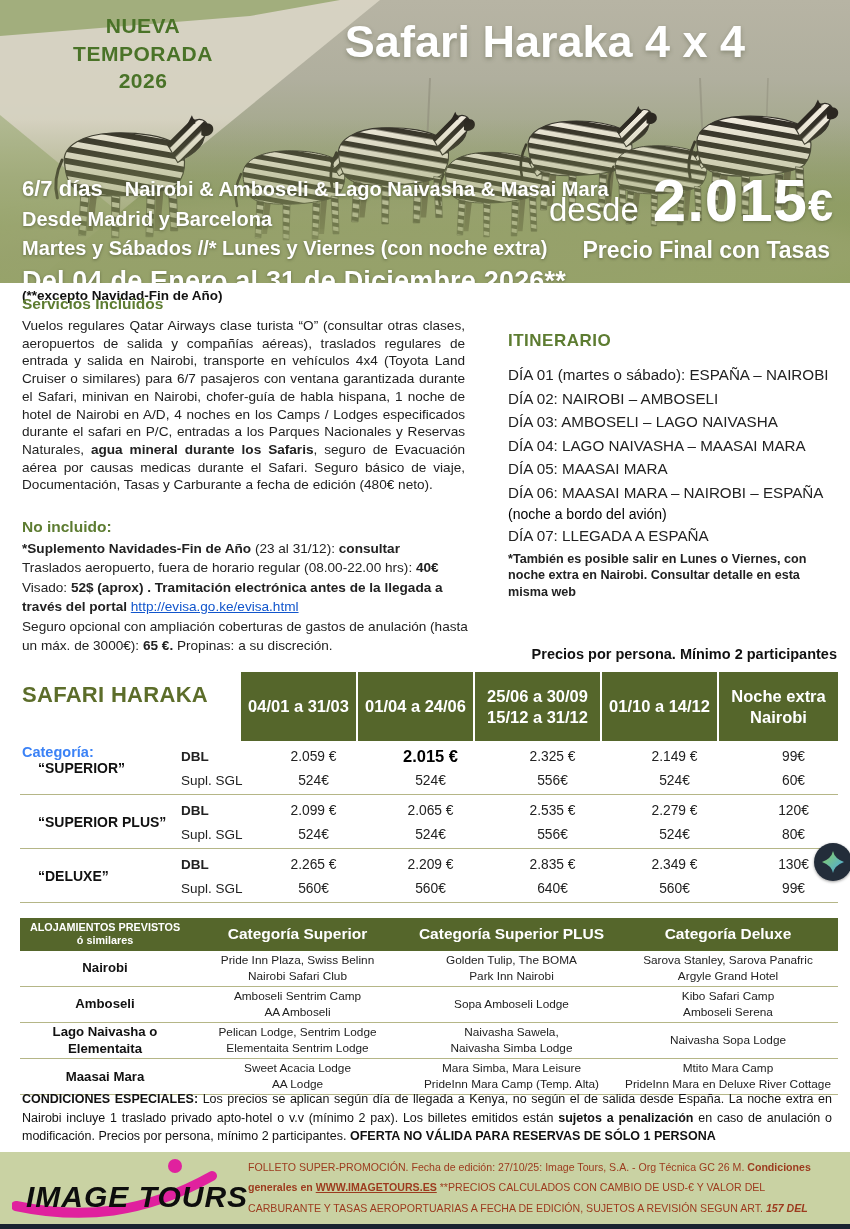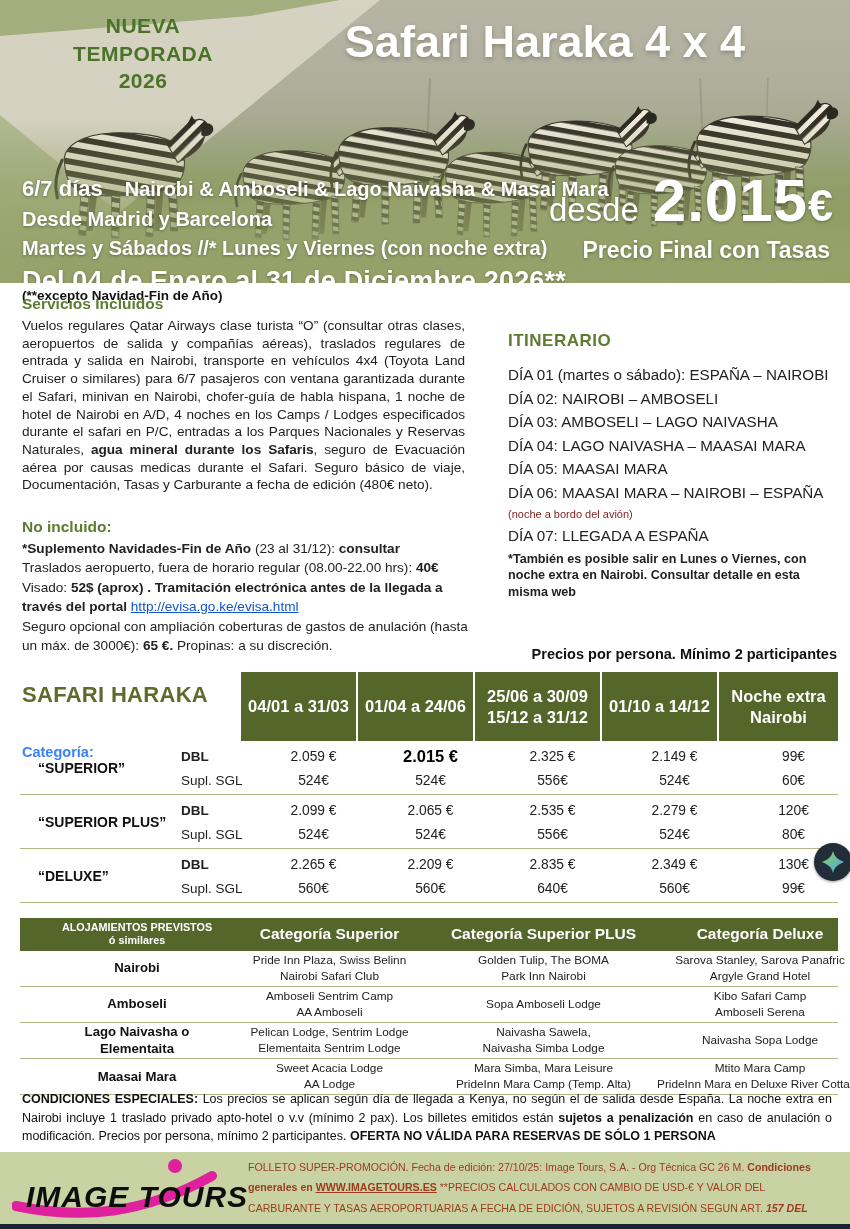--- a/index.html
+++ b/index.html
@@ -39,42 +39,42 @@
   .services{position:absolute;left:22px;top:295px;width:443px;}
   .h-green{font-size:15.5px;font-weight:bold;color:#5d7c31;margin:0 0 4px 0;}
   .services p{margin:0;font-size:13.6px;line-height:17.7px;text-align:justify;color:#222;}
   .notinc{position:absolute;left:22px;top:517px;width:462px;font-size:13.6px;line-height:19.5px;color:#222;}
   .notinc .h-green{margin-bottom:2px;}
   b.inl{font-weight:bold;}
   a.evisa{color:#1155cc;text-decoration:underline;}
   .itin{position:absolute;left:508px;top:331px;width:335px;}
   .itin .h-green{font-size:17px;letter-spacing:.5px;margin-bottom:12px;}
   .itin .day{font-size:15.2px;line-height:23.5px;color:#222;}
-  .itin .flight{font-size:11px;line-height:20px;color:#7f1d1d;}
+  .itin .flight{font-size:14px;line-height:20px;color:#000000;}
   .itin .foot{font-size:12.6px;line-height:16.5px;color:#222;font-weight:600;margin-top:3px;}
   
   .ptable-note{position:absolute;right:13px;top:646px;font-size:14.5px;font-weight:bold;color:#111;}
   .ptable-title{position:absolute;left:22px;top:682px;font-size:22px;font-weight:bold;color:#5c6d2a;letter-spacing:.3px;}
   .ptable-cat{position:absolute;left:22px;top:744px;font-size:14.5px;font-weight:bold;color:#3b82f6;}
   .ptable{position:absolute;left:20px;top:672px;width:818px;}
   .pgrid{display:grid;grid-template-columns:145px 74px 117px 117px 127px 117px 121px;}
   .phead .cell{background:#55662b;color:#fff;font-weight:bold;font-size:16.5px;text-align:center;
     display:flex;align-items:center;justify-content:center;height:69px;white-space:pre-line;line-height:1.25;
     border-left:2px solid #fff;}
   .phead .empty{background:transparent;border:none;}
   .pgroup{padding:3px 0 2px 0;border-bottom:1.5px solid #b5b687;}
   .pgroup .pgrid{grid-template-rows:24px 24px;align-items:center;margin-left:16px;}
   .pgroup .cat{grid-row:1/3;align-self:center;font-size:14px;font-weight:bold;color:#111;padding-left:2px;}
   .pgroup .sub{font-size:13.5px;color:#222;}
   .pgroup .sub.b{font-weight:bold;}
   .pgroup .val{font-size:13.8px;text-align:center;color:#222;}
   .pgroup .val.hl{font-weight:bold;font-size:16.5px;color:#000;}
   
   .atable{position:absolute;left:20px;top:918px;width:818px;}
-  .agrid{display:grid;grid-template-columns:170px 215px 213px 220px;padding-left:32px;}
+  .agrid{display:grid;grid-template-columns:170px 215px 213px 220px;}
   .ahead{background:#55662b;color:#fff;align-items:center;}
   .ahead .cell{padding:3px 2px;text-align:center;}
   .ahead .left{font-size:10.8px;font-weight:bold;line-height:1.25;white-space:pre-line;}
   .ahead .cath{font-size:15.5px;font-weight:bold;}
   .arow{border-top:1.4px solid #b5b687;align-items:center;min-height:33px;}
   .arow:first-of-type{border-top:none;}
   .atable .abody{border-bottom:1.4px solid #b5b687;}
   .arow .loc{font-size:13.2px;font-weight:bold;text-align:center;white-space:pre-line;line-height:1.25;color:#111;}
   .arow .hotels{font-size:11.8px;text-align:center;white-space:pre-line;line-height:1.32;color:#222;padding:2px 4px;}
   

